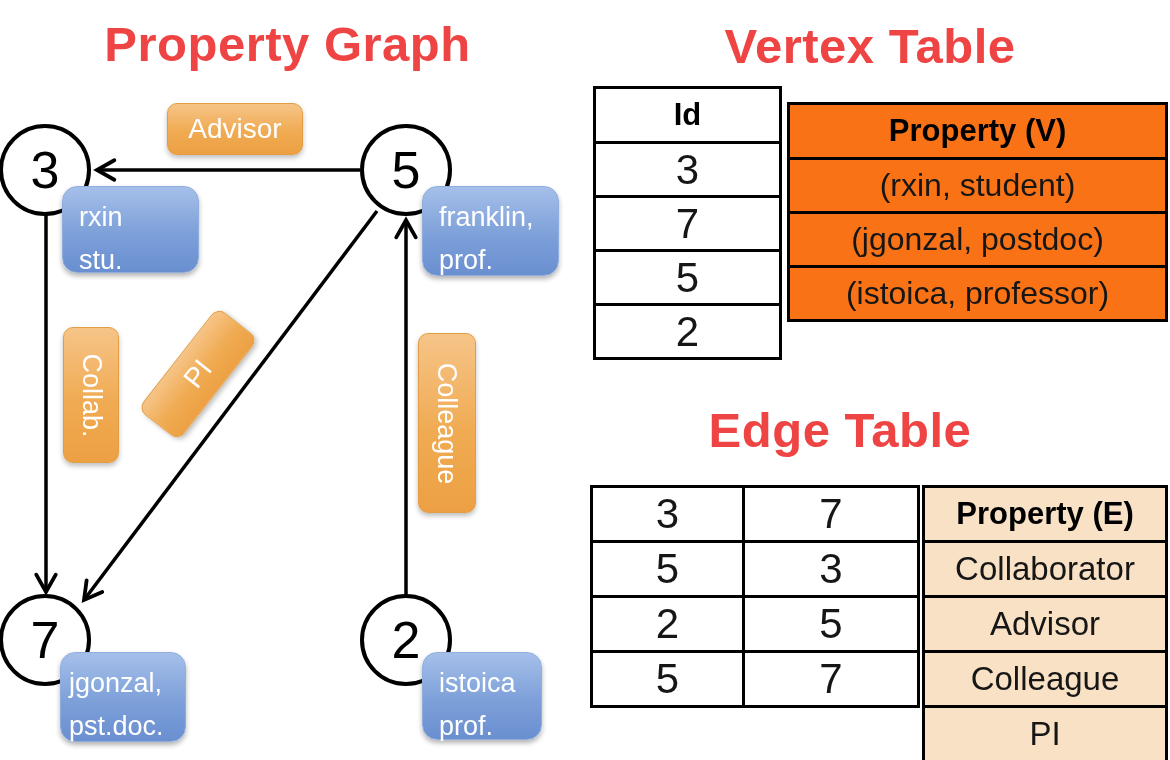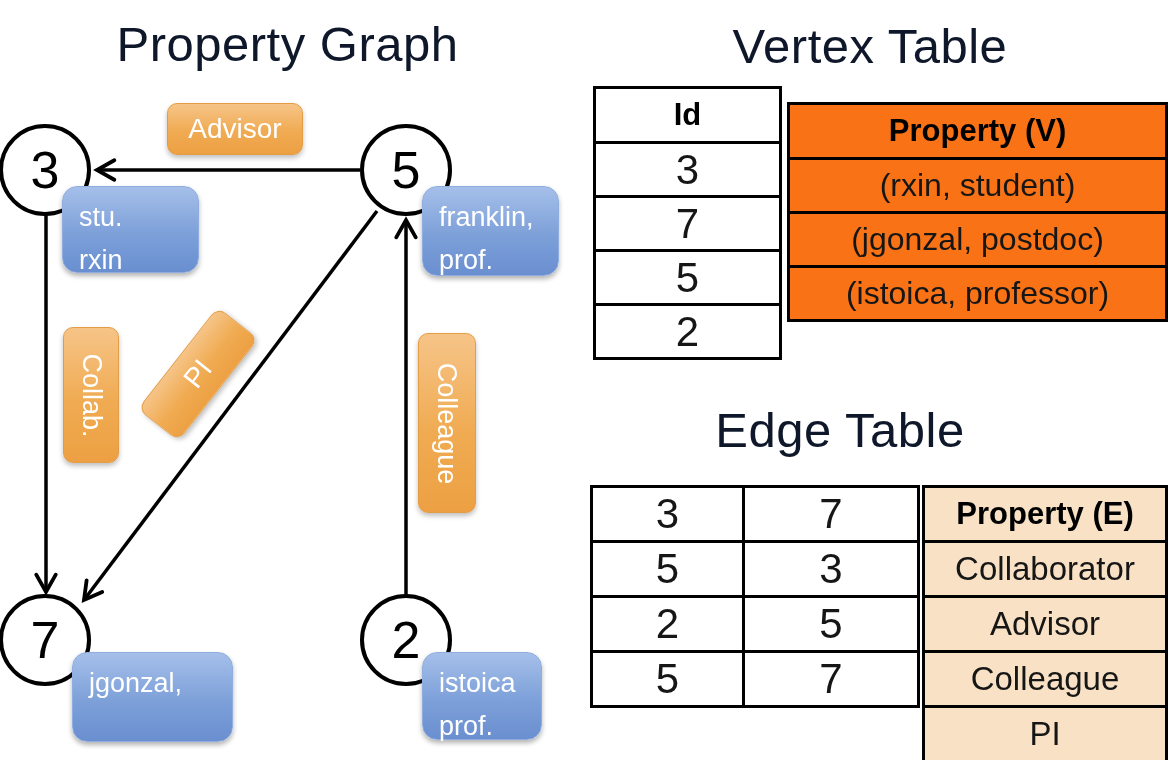--- a/index.html
+++ b/index.html
@@ -1,22 +1,22 @@
 <!DOCTYPE html>
 <html><head>
 <meta charset="utf-8">
 <style>
   html,body{margin:0;padding:0;background:#fff;}
   .canvas{
     position:relative;width:1170px;height:760px;background:#ffffff;
     font-family:"Liberation Sans",sans-serif;overflow:hidden;color:#111;
   }
   .big-title{
-    position:absolute;text-align:center;font-size:49px;font-weight:400;
-    color:#0f172a;letter-spacing:0.5px;white-space:nowrap;
+    position:absolute;text-align:center;font-size:49px;font-weight:700;
+    color:#ef4444;letter-spacing:0.5px;white-space:nowrap;
   }
   
   .graph-svg{position:absolute;left:0;top:0;z-index:1;}
   .node-num{
     position:absolute;z-index:3;width:90px;text-align:center;
     font-size:52px;color:#000;line-height:64px;
   }
   .nlabel{
     position:absolute;z-index:2;box-sizing:border-box;
     background:linear-gradient(180deg,#a5bfe9 0%,#7f a 100%);
@@ -72,29 +72,30 @@
     <circle cx="45" cy="640" r="44" fill="#fff" stroke="#000" stroke-width="4"></circle>
     <circle cx="406" cy="640" r="44" fill="#fff" stroke="#000" stroke-width="4"></circle>
   </svg>
 
   <div class="node-num" style="left:0px;top:138px;">3</div>
   <div class="node-num" style="left:361px;top:138px;">5</div>
   <div class="node-num" style="left:0px;top:608px;">7</div>
   <div class="node-num" style="left:361px;top:608px;">2</div>
 
   <div class="nlabel" style="left:62px;top:186px;width:137px;height:87px;">
+    <div>rxin</div>
     <div>stu.</div>
-    <div>rxin</div>
   </div>
   <div class="nlabel" style="left:422px;top:186px;width:137px;height:90px;">
     <div>franklin,</div>
     <div>prof.</div>
   </div>
-  <div class="nlabel" style="left:72px;top:652px;width:161px;height:90px;">
+  <div class="nlabel" style="left:60px;top:652px;width:126px;height:90px;padding-left:8px;">
     <div>jgonzal,</div>
+    <div>pst.doc.</div>
   </div>
   <div class="nlabel" style="left:422px;top:652px;width:120px;height:88px;">
     <div>istoica</div>
     <div>prof.</div>
   </div>
 
   <div class="elabel" style="left:167px;top:103px;width:136px;height:52px;">
     <span>Advisor</span>
   </div>
   <div class="elabel" style="left:63px;top:327px;width:56px;height:136px;font-size:27px;">

